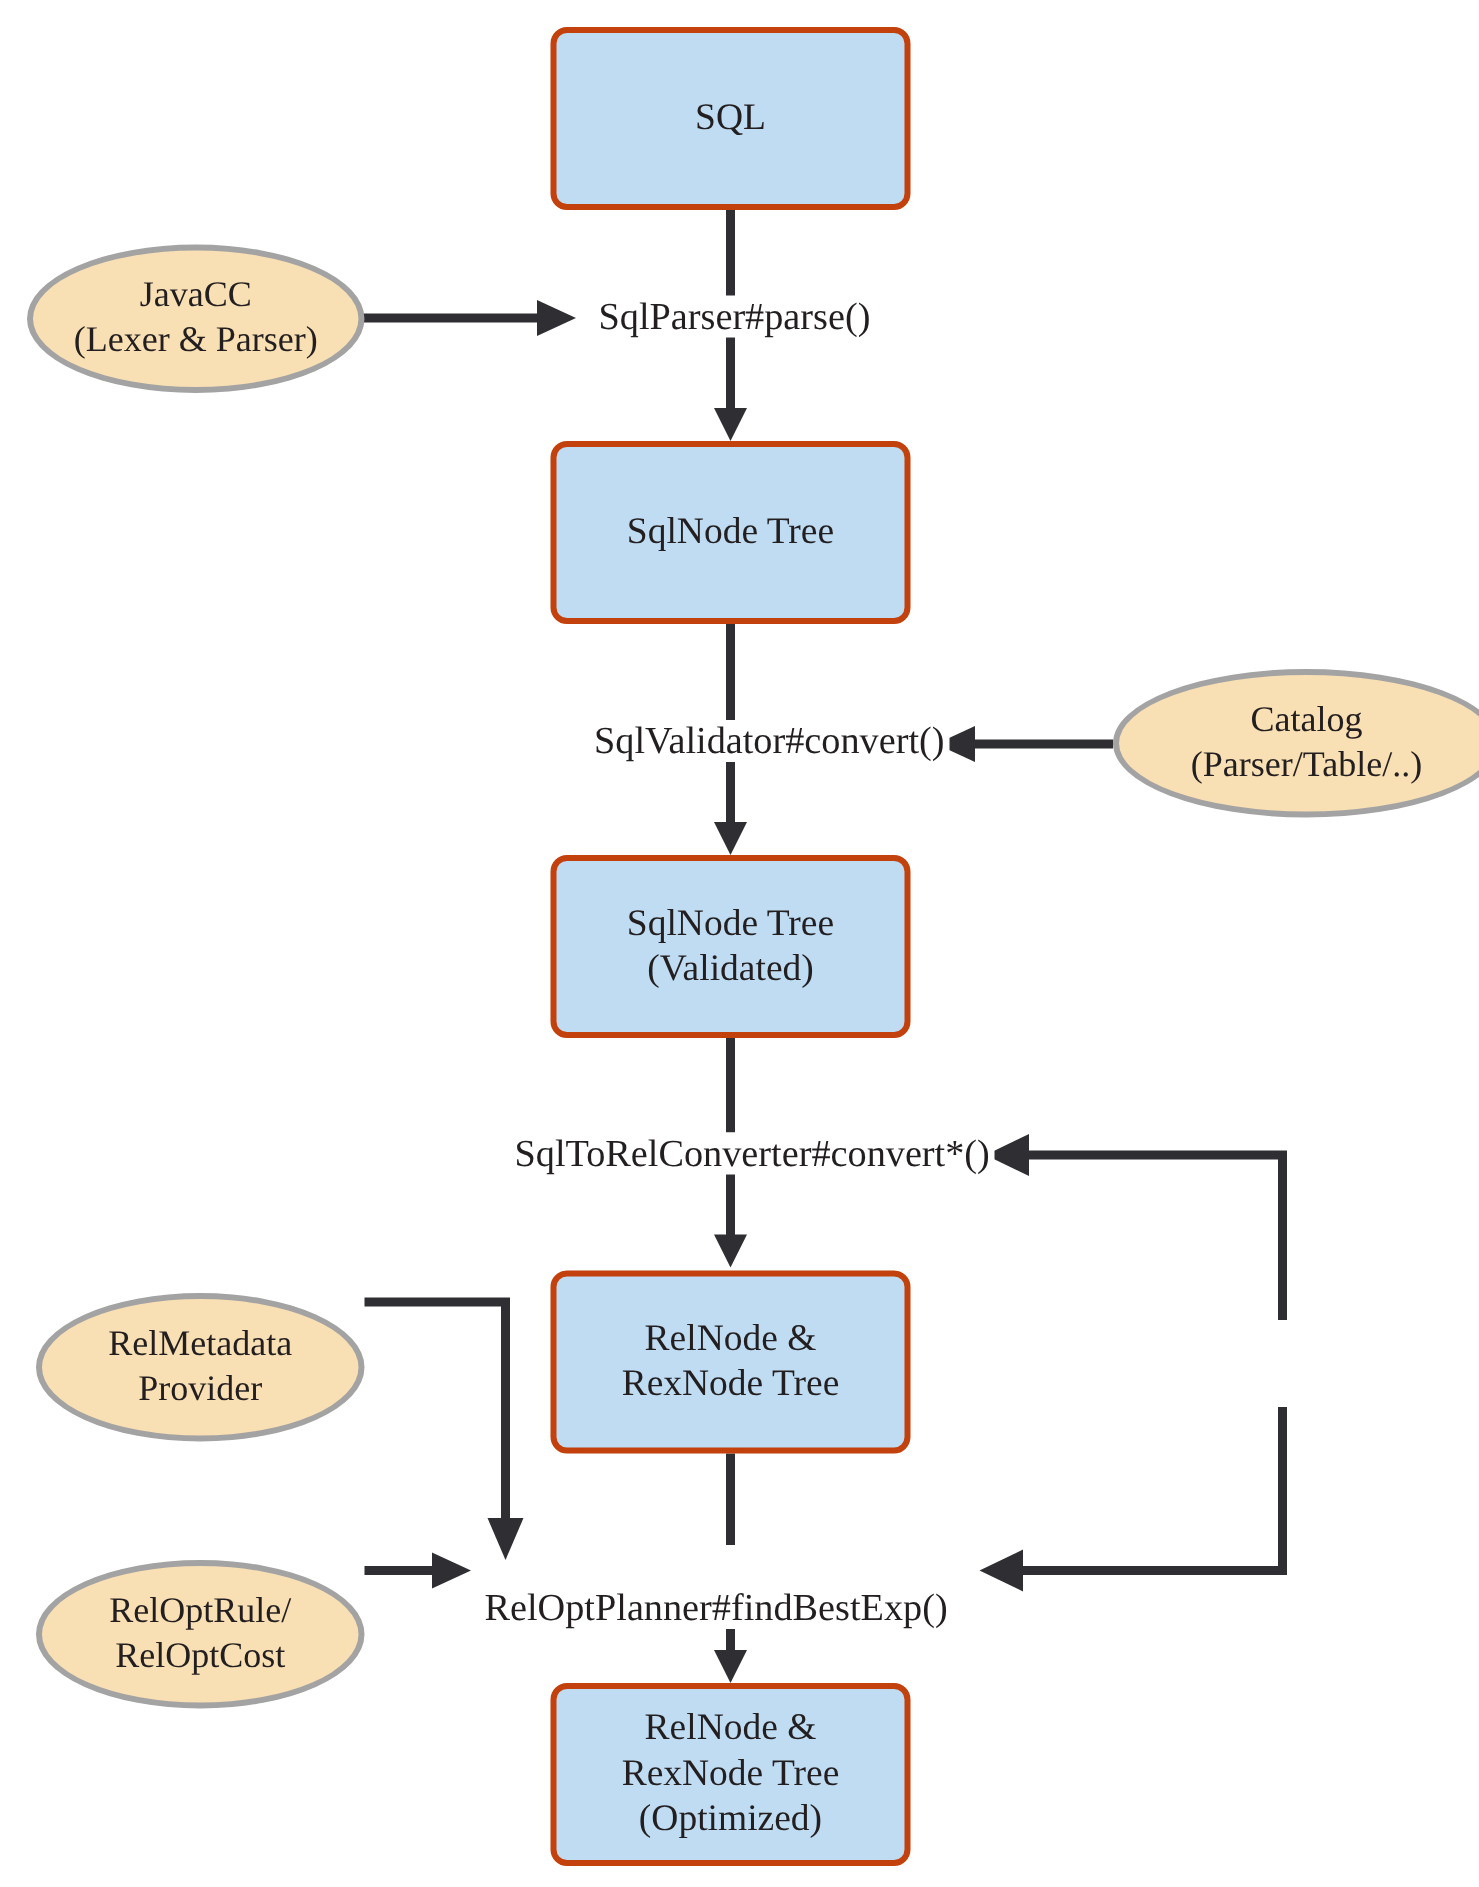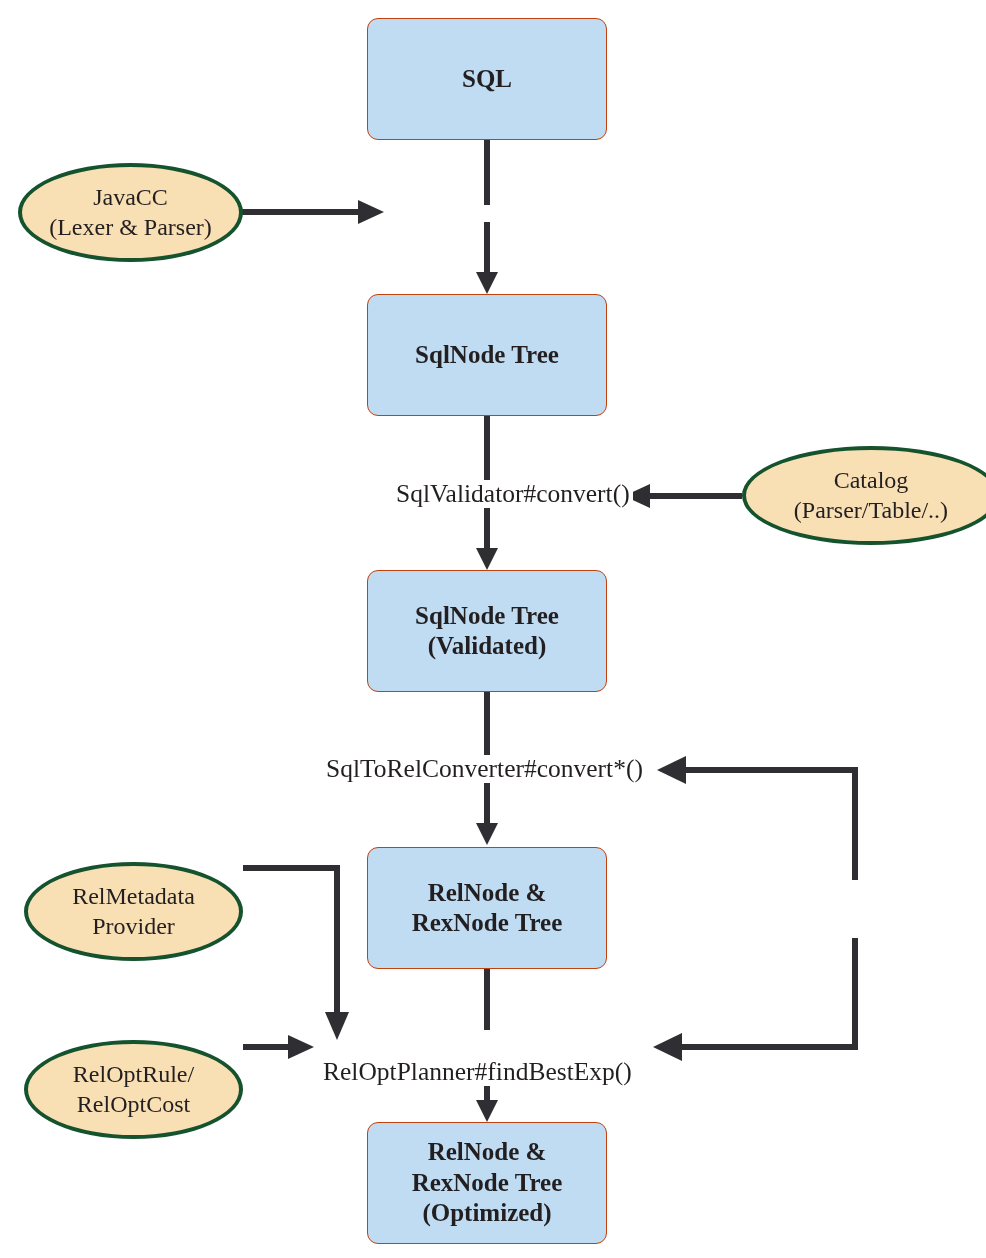--- a/index.html
+++ b/index.html
@@ -30,28 +30,27 @@
     display: flex;
     align-items: center;
     justify-content: center;
     text-align: center;
     color: #231f20;
     line-height: 1.22;
     white-space: pre-line;
   }
   .node-box {
     background: #bfdcf3;
-    border: 1px solid #c2410c;
+    border: 4px solid #c2410c;
     border-radius: 11px;
     font-size: 25px;
-    font-weight: bold;
   }
   .node-ellipse {
     background: #f8dfb4;
-    border: 4px solid #14532d;
+    border: 4px solid #a3a3a3;
     border-radius: 50%;
     font-size: 24px;
   }
   .edge-label {
     position: absolute;
     color: #231f20;
     font-size: 25.5px;
     white-space: nowrap;
     background: #ffffff;
     padding: 0 3px;
@@ -146,20 +145,21 @@
     <span>RelMetadata
 Provider</span>
   </div>
 
   <div class="node node-ellipse" style="left:24px; top:1040px; width:219px; height:99px;">
     <span>RelOptRule/
 RelOptCost</span>
   </div>
 
 
+  <div class="edge-label" style="left:396px; top:197px;">SqlParser#parse()</div>
 
   <div class="edge-label" style="left:393px; top:480px;">SqlValidator#convert()</div>
 
-  <div class="edge-label" style="left:323px; top:755px;">SqlToRelConverter#convert*()</div>
+  <div class="edge-label" style="left:340px; top:755px;">SqlToRelConverter#convert*()</div>
 
   <div class="edge-label" style="left:320px; top:1030px;margin-top:28px;">RelOptPlanner#findBestExp()</div>
 
 </div>
 
 </body></html>

